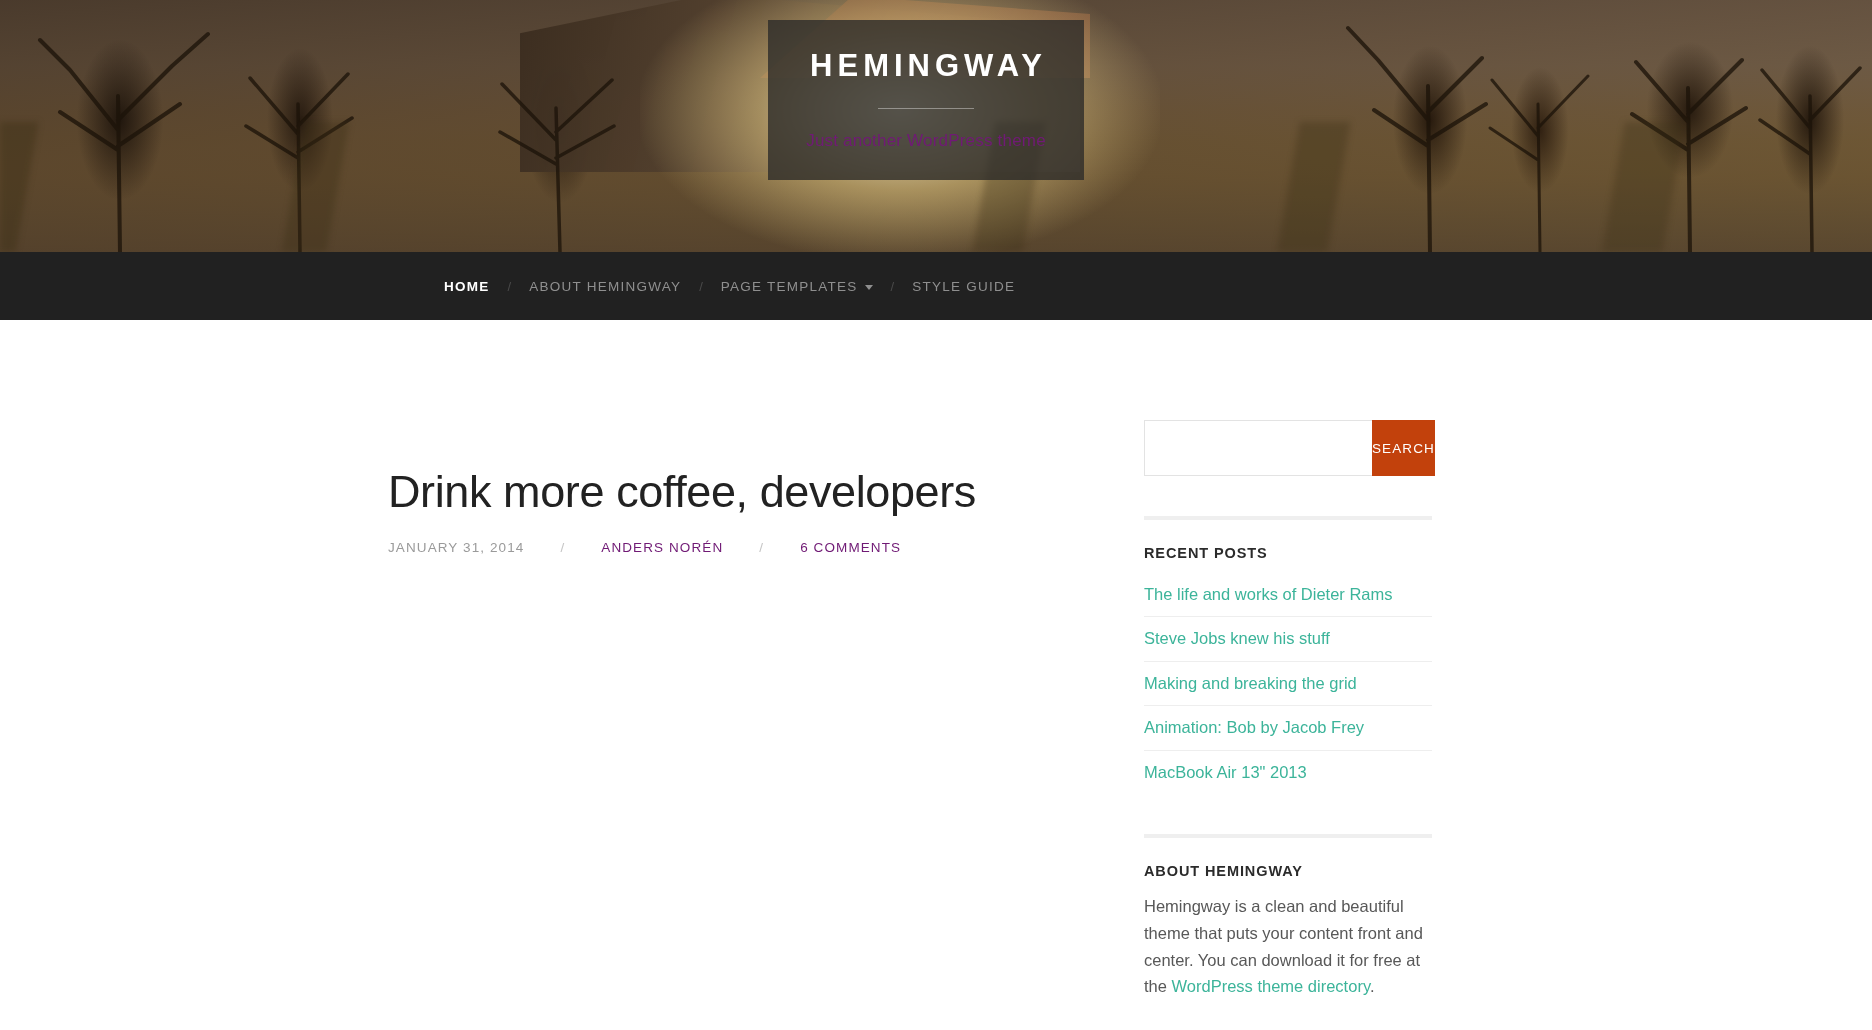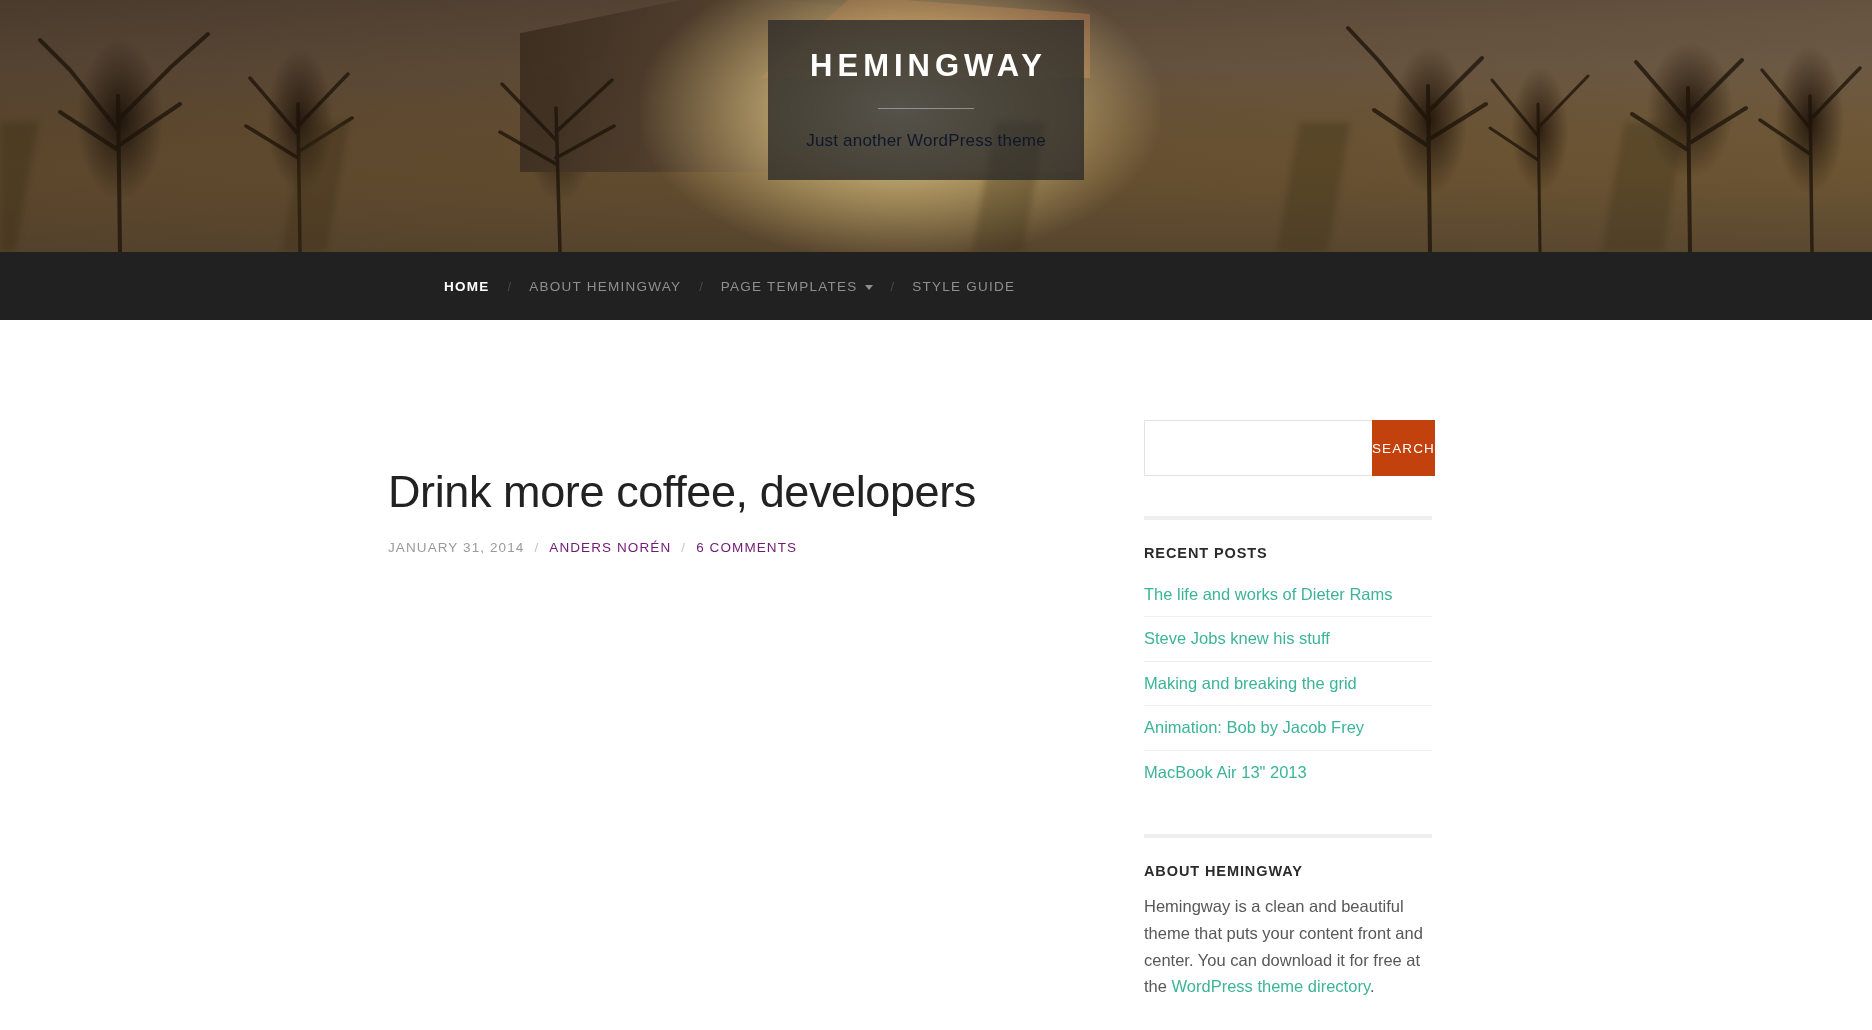--- a/index.html
+++ b/index.html
@@ -121,21 +121,21 @@
   .title-rule {
     width: 96px;
     height: 1px;
     background: rgba(255,255,255,.38);
     margin: 27px 0 22px;
   }
 
   .site-tagline {
     font-size: 17px;
     font-weight: 400;
-    color: #0f172a;
+    color: #701a75;
     letter-spacing: .2px;
   }
 
   
   .navbar {
     width: 1872px;
     height: 68px;
     background: #212121;
     display: flex;
     align-items: center;
@@ -388,20 +388,21 @@
 
   .post-meta {
     margin-top: 23px;
     font-size: 13.5px;
     letter-spacing: 1.1px;
     text-transform: uppercase;
     color: #9a9a9a;
     display: flex;
     align-items: center;
     flex-wrap: wrap;
+    gap: 26px;
   }
   .post-meta .m-sep { margin: 0 10px; color: #c5c5c5; }
   .post-meta a { color: #701a75; text-decoration: none; }
 
   
   .sidebar { width: 288px; padding-top: 2px; }
 
   .search-row { display: flex; height: 56px; }
   .search-input {
     flex: 1;

